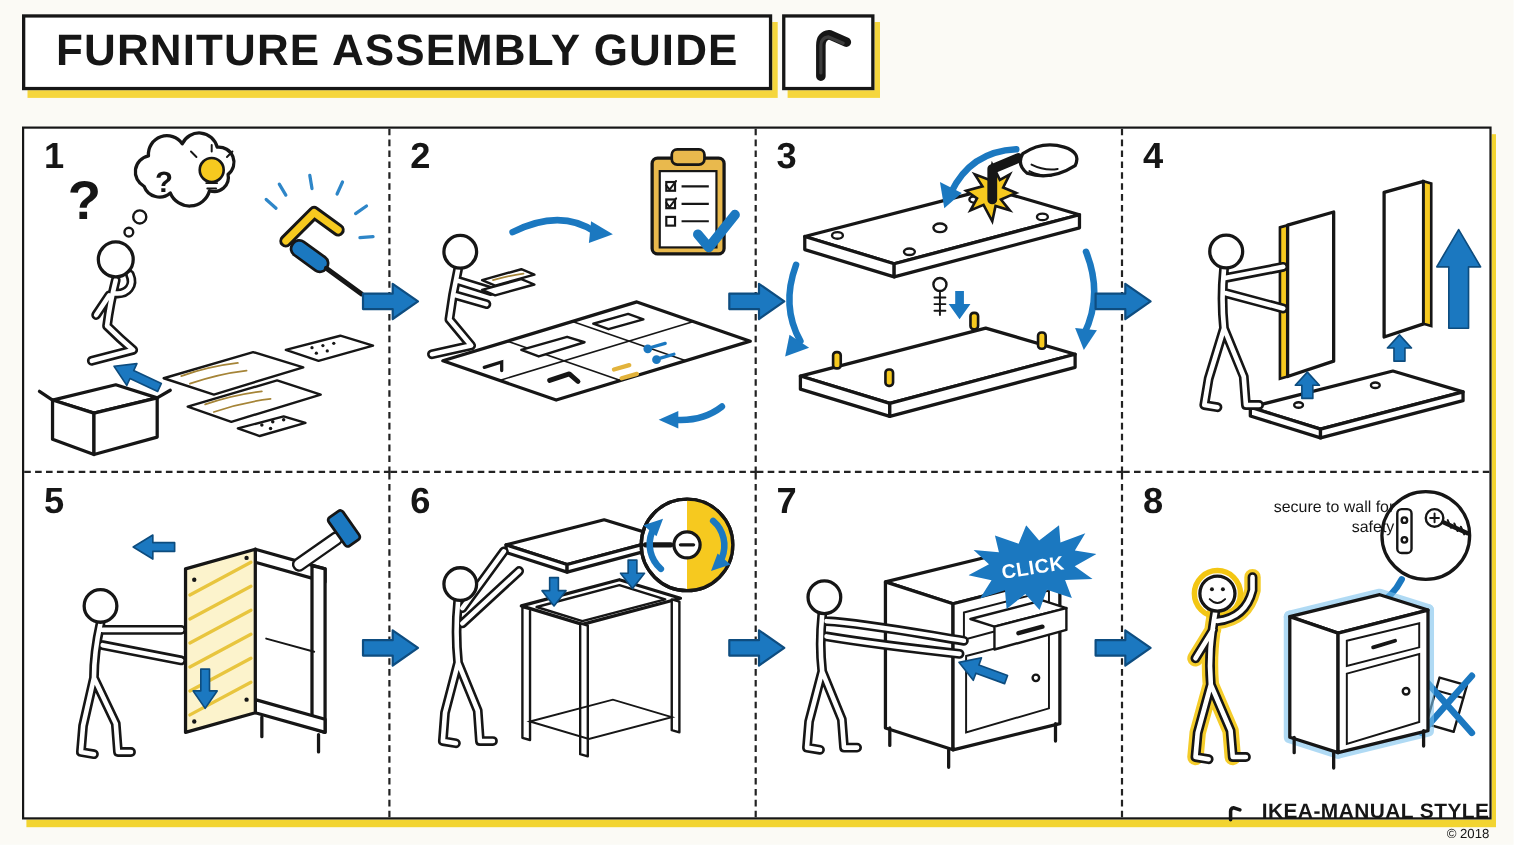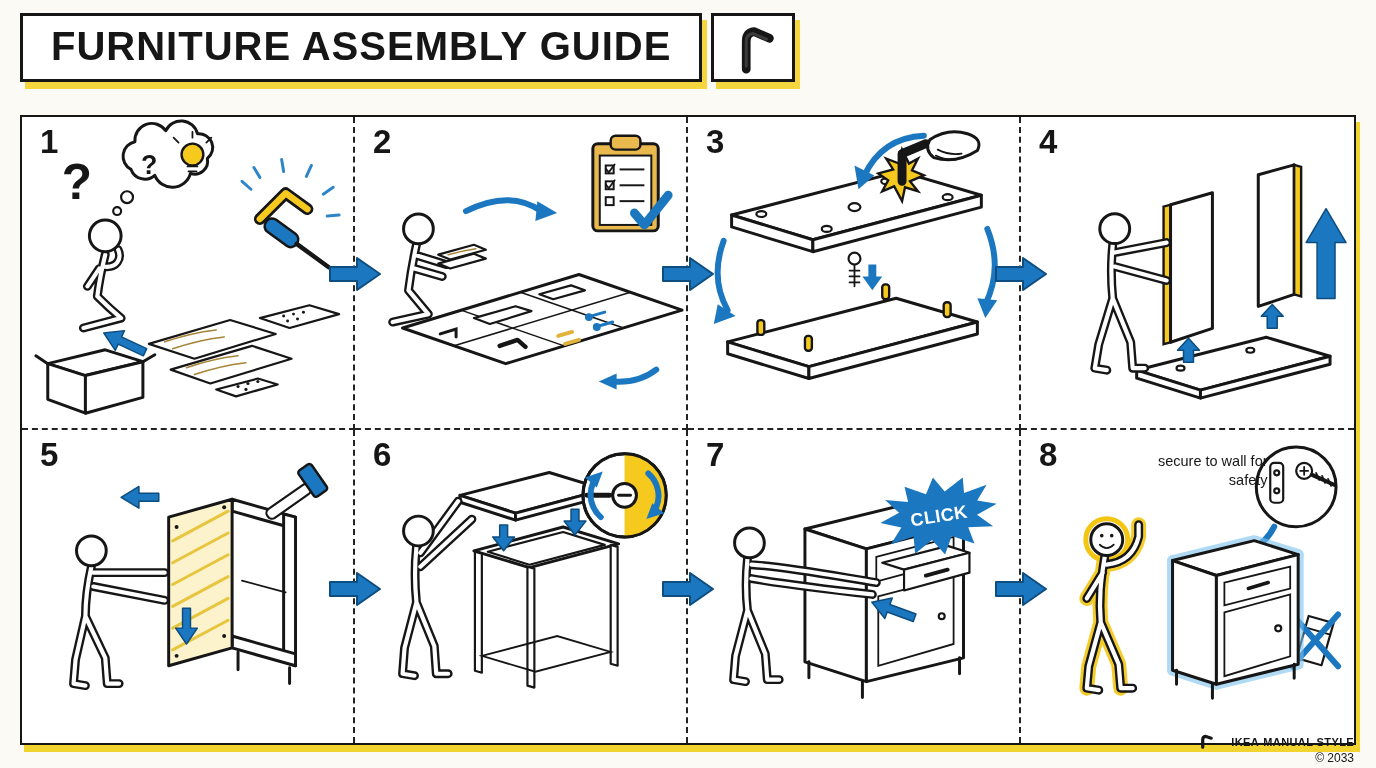--- a/index.html
+++ b/index.html
@@ -48,21 +48,21 @@
   .click-burst{
     position:absolute;left:58%;top:15%;width:118px;height:78px;z-index:3;
     background:#1b78c0;color:#fff;display:flex;align-items:center;justify-content:center;
     font-weight:bold;font-size:18px;letter-spacing:.5px;transform:rotate(-9deg);
     clip-path:polygon(50% 0%,58% 20%,75% 6%,74% 26%,94% 20%,84% 38%,100% 46%,82% 56%,94% 74%,73% 70%,76% 92%,58% 78%,50% 100%,41% 79%,25% 93%,26% 71%,6% 76%,17% 57%,0% 47%,17% 38%,7% 19%,26% 26%,25% 6%,42% 20%);
   }
   
   .safety-note{position:absolute;left:32%;top:7%;width:140px;text-align:right;font-size:14.5px;line-height:1.3;z-index:3}
   
   .footer{position:absolute;right:22px;bottom:3px;text-align:right;z-index:6}
-  .footer .brand-row{display:flex;align-items:center;justify-content:flex-end;gap:16px;font-size:11px;font-weight:bold;letter-spacing:.4px}
+  .footer .brand-row{display:flex;align-items:center;justify-content:flex-end;gap:16px;font-size:19px;font-weight:bold;letter-spacing:.4px}
   .footer .copyright{font-size:12px;margin-top:1px}
 </style>
 </head>
 <body>
 
 <div class="page">
 
   <div class="header">
     <div class="title-box">
       <h1>FURNITURE ASSEMBLY GUIDE</h1>
@@ -471,16 +471,16 @@
       </svg>
   </div>
 
   <div class="footer">
     <div class="brand-row">
       <svg width="17" height="17" viewBox="0 0 18 18">
         <path d="M5,15 V7 Q5,4 8,3.5 L14,5.5" fill="none" stroke="#161616" stroke-width="3.4" stroke-linecap="round"></path>
       </svg>
       <span>IKEA-MANUAL STYLE</span>
     </div>
-    <div class="copyright">© 2033</div>
+    <div class="copyright">© 2018</div>
   </div>
 
 </div>
 
 </body></html>

